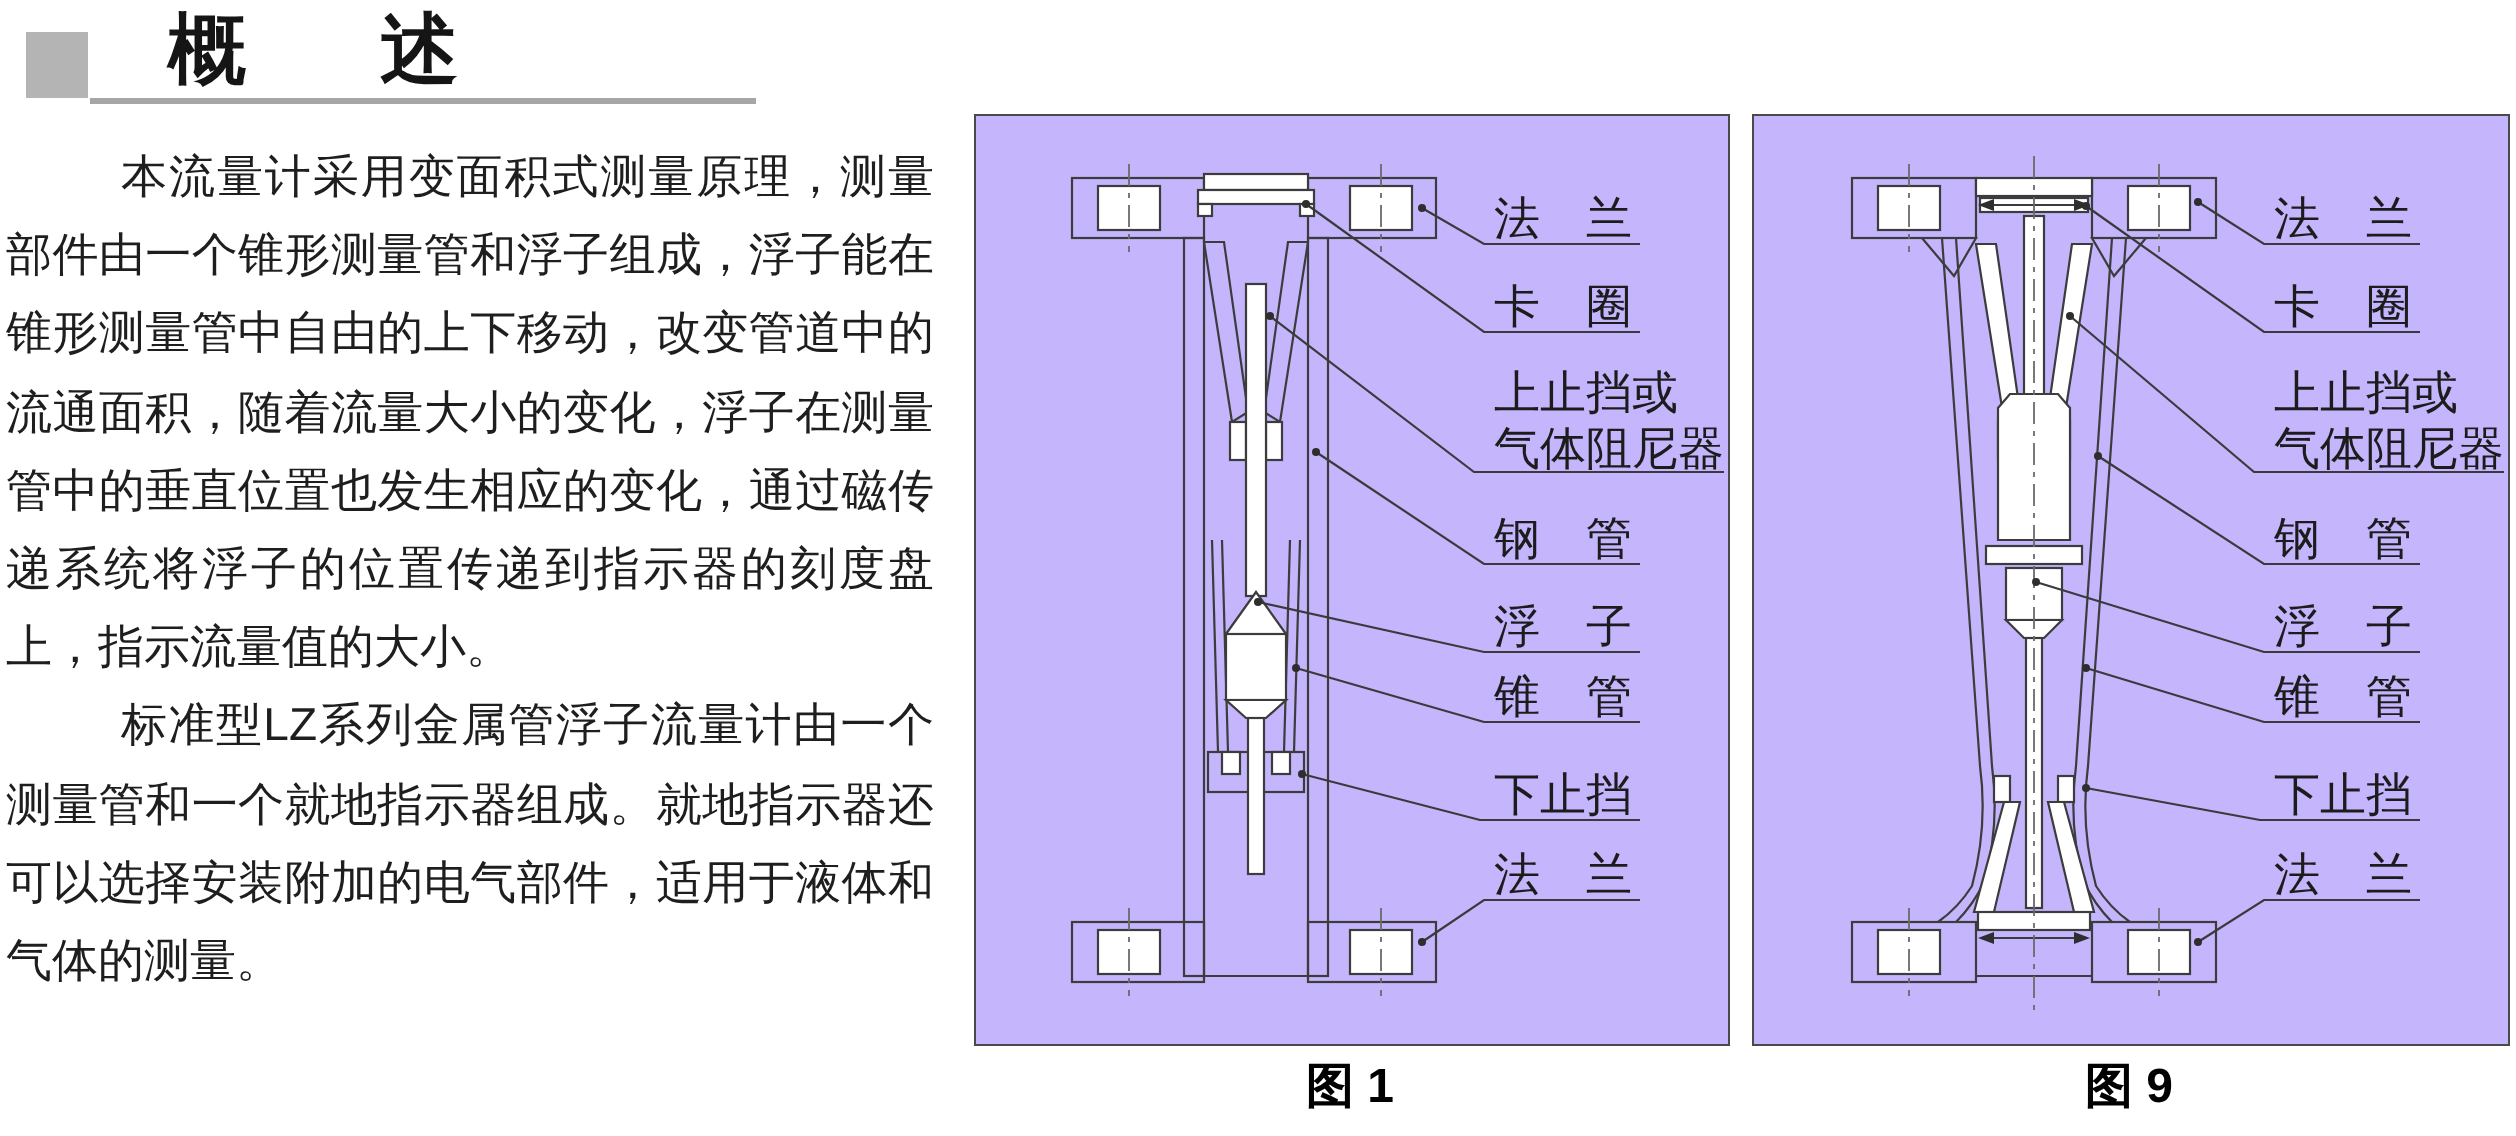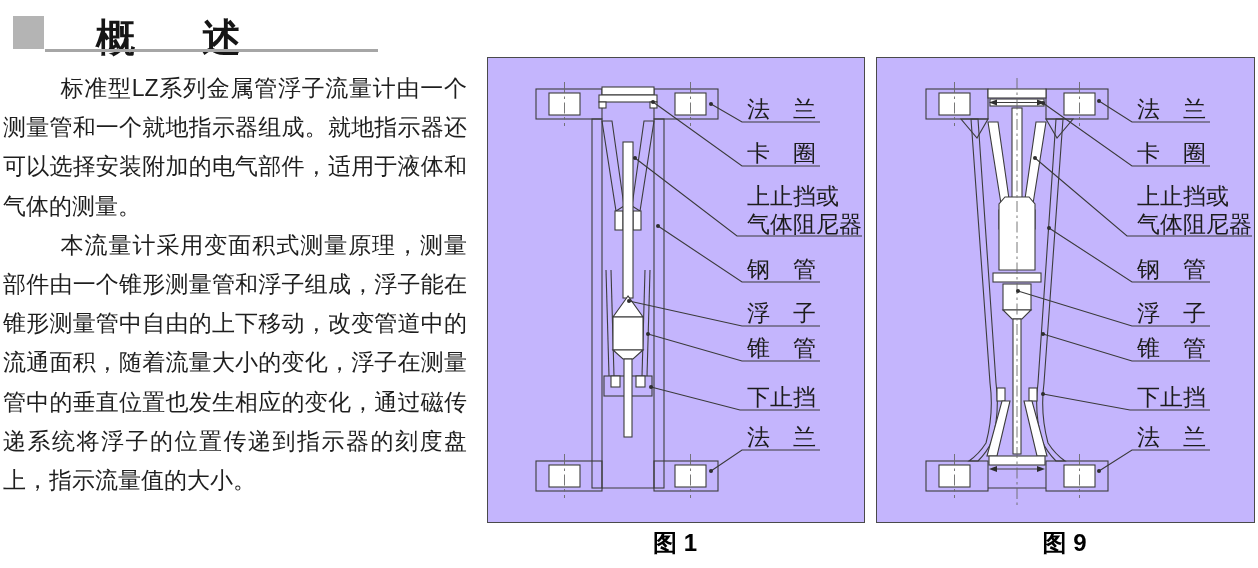--- a/index.html
+++ b/index.html
@@ -2,21 +2,21 @@
 <html><head>
 <meta charset="utf-8">
 <style>
   html,body{margin:0;padding:0;background:#fff;}
   body{width:1258px;height:568px;position:relative;overflow:hidden;
        font-family:"Liberation Sans",sans-serif;color:#1f1f1f;}
   .page{position:absolute;inset:0;background:#fff;}
 
   
   .title-square{position:absolute;left:13px;top:16px;width:31px;height:33px;background:#b4b4b4;}
-  .page-title{position:absolute;left:84px;top:0px;margin:12px;font-size:39px;font-weight:700;
+  .page-title{position:absolute;left:84px;top:0px;margin:0;font-size:39px;font-weight:700;
               letter-spacing:14px;color:#151515;line-height:52px;}
   .title-rule{position:absolute;left:45px;top:49px;width:333px;height:3px;background:#a6a6a6;}
 
   
   .body-text{position:absolute;left:3px;top:69px;width:464px;font-size:23px;line-height:39.2px;
              text-align:justify;color:#1e1e1e;}
   .body-text p{margin:0;text-indent:2.5em;}
 
   
   .fig-box{position:absolute;border:1px solid #4a4a4a;background:#c4b5fd;}
@@ -38,22 +38,22 @@
 </head>
 <body>
 
 <div class="page">
 
   <span class="title-square"></span>
   <h1 class="page-title">概　述</h1>
   <div class="title-rule"></div>
 
   <section class="body-text">
+    <p>本流量计采用变面积式测量原理，测量部件由一个锥形测量管和浮子组成，浮子能在锥形测量管中自由的上下移动，改变管道中的流通面积，随着流量大小的变化，浮子在测量管中的垂直位置也发生相应的变化，通过磁传递系统将浮子的位置传递到指示器的刻度盘上，指示流量值的大小。</p>
     <p>标准型LZ系列金属管浮子流量计由一个测量管和一个就地指示器组成。就地指示器还可以选择安装附加的电气部件，适用于液体和气体的测量。</p>
-    <p>本流量计采用变面积式测量原理，测量部件由一个锥形测量管和浮子组成，浮子能在锥形测量管中自由的上下移动，改变管道中的流通面积，随着流量大小的变化，浮子在测量管中的垂直位置也发生相应的变化，通过磁传递系统将浮子的位置传递到指示器的刻度盘上，指示流量值的大小。</p>
   </section>
 
   <div class="fig-box" id="fig1-box">
     <svg width="376" height="464" viewBox="0 0 376 464">
       <defs>
         <pattern id="h1" width="6.5" height="6.5" patternUnits="userSpaceOnUse" patternTransform="rotate(45)">
           <rect width="6.5" height="6.5" fill="#ffffff"></rect>
           <line x1="0" y1="0" x2="0" y2="6.5" stroke="#585858" stroke-width="1.3"></line>
         </pattern>
       </defs>

